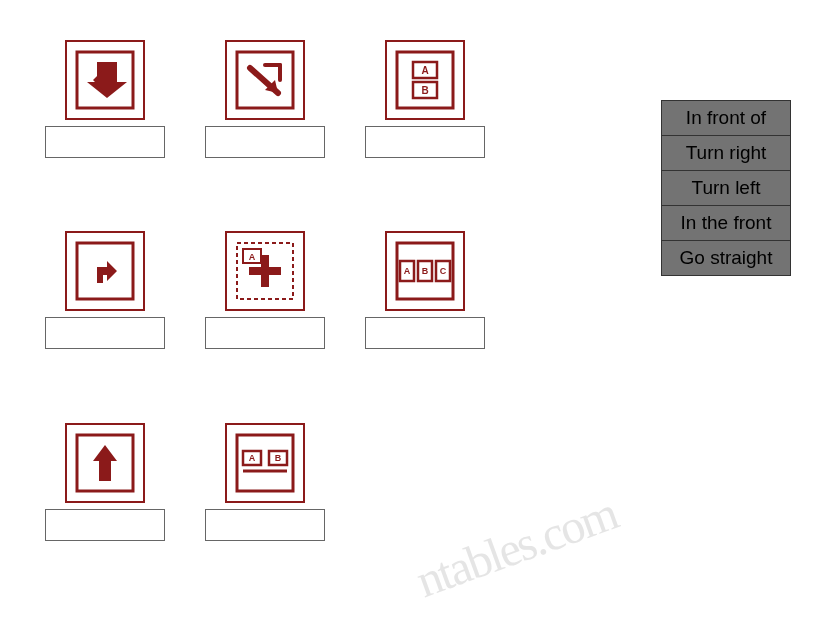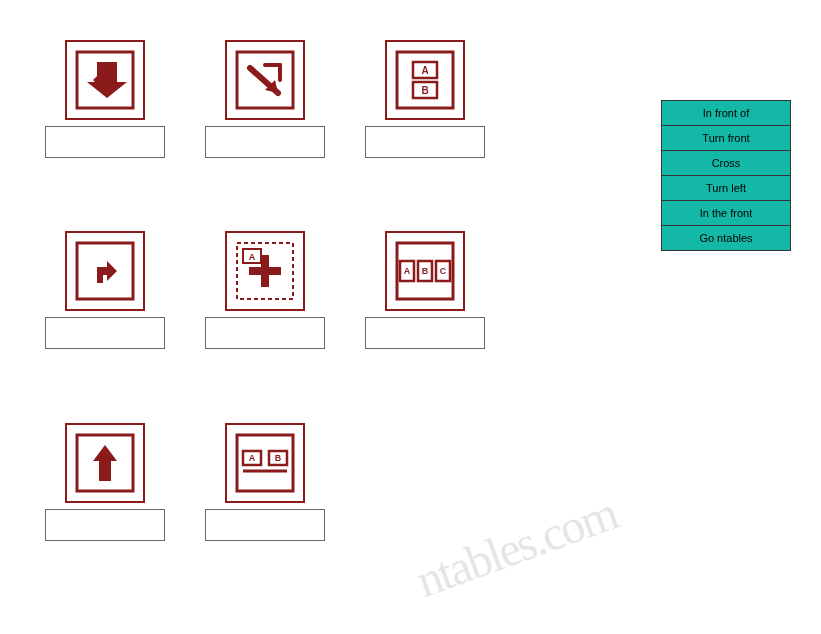--- a/index.html
+++ b/index.html
@@ -64,24 +64,24 @@
       flex-direction: column;
       border: 1.5px solid #333;
       align-self: flex-start;
       margin-top: 60px;
       min-width: 130px;
     }
 
     .word-item {
       padding: 6px 14px;
       border-bottom: 1.5px solid #333;
-      font-size: 11px;
+      font-size: 19px;
       text-align: center;
       color: #000;
-      background: #14b8a6;
+      background: #737373;
       cursor: pointer;
       white-space: nowrap;
     }
 
     .word-item:last-child {
       border-bottom: none;
     }
 
     
     .watermark {
@@ -211,21 +211,20 @@
           <line x1="8" y1="38" x2="52" y2="38" stroke="#8b1a1a" stroke-width="3"></line>
         </svg>
       </div>
       <div class="label-box"></div>
     </div>
 
   </div>
 
   <div class="word-list">
     <div class="word-item">In front of</div>
-    <div class="word-item">Turn front</div>
-    <div class="word-item">Cross</div>
+    <div class="word-item">Turn right</div>
     <div class="word-item">Turn left</div>
     <div class="word-item">In the front</div>
-    <div class="word-item">Go ntables</div>
+    <div class="word-item">Go straight</div>
   </div>
 </div>
 
 <div class="watermark">ntables.com</div>
 
 </body></html>

